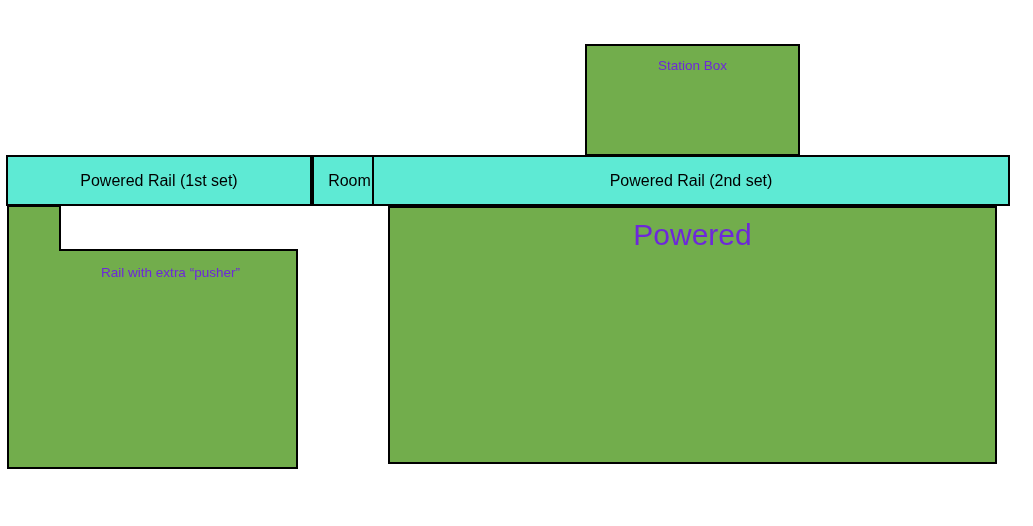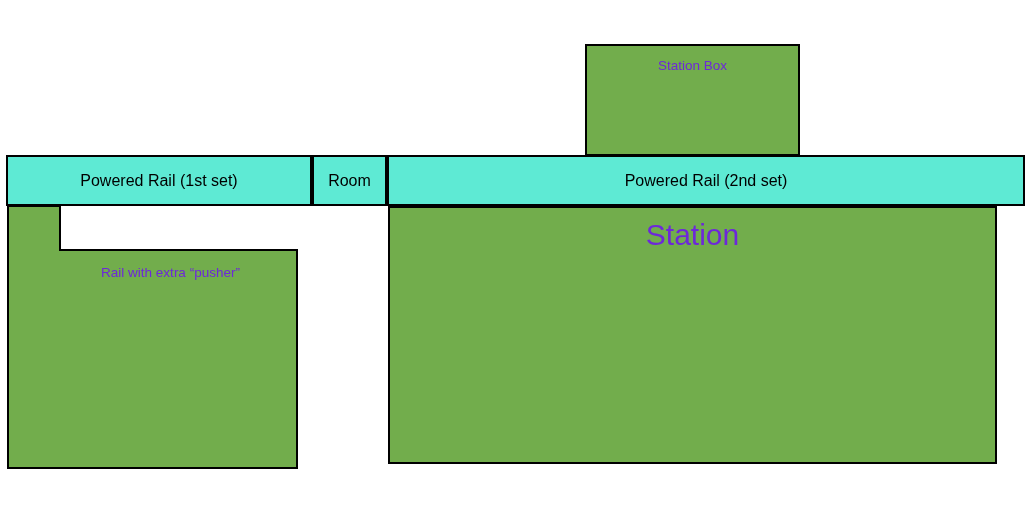--- a/index.html
+++ b/index.html
@@ -67,27 +67,27 @@
   <div class="label label-center" id="station-box-label" style="left: 692.5px; top: 59px;">Station Box</div>
 
   <div class="rail-bar" id="powered-rail-first" style="left: 6px; top: 155px; width: 306px; height: 51px;">
     <span>Powered Rail (1st set)</span>
   </div>
 
   <div class="rail-bar" id="rail-segment" style="left: 312px; top: 155px; width: 75px; height: 51px;">
     <span>Room</span>
   </div>
 
-  <div class="rail-bar" id="powered-rail-second" style="left: 387px; top: 155px; width: 638px; height: 51px;">
+  <div class="rail-bar" id="powered-rail-second" style="left: 372px; top: 155px; width: 638px; height: 51px;">
     <span>Powered Rail (2nd set)</span>
   </div>
 
   <div class="lshape-wrap" id="pusher-room-wrap" style="left: 6px; top: 204px;">
     <svg id="pusher-room-svg" xmlns="http://www.w3.org/2000/svg" width="293" height="266">
       <polygon id="pusher-room-poly" fill="#72ad4c" stroke="#000000" stroke-width="2" stroke-linejoin="miter" points="2,2 54,2 54,46 291,46 291,264 2,264"></polygon>
     </svg>
   </div>
   <div class="label label-center" id="pusher-room-label" style="left: 170.5px; top: 266px;">Rail with extra “pusher”</div>
 
   <div class="shape" id="platform" style="left: 388px; top: 206px; width: 609px; height: 258px;"></div>
-  <div class="label label-center label-big" id="platform-label" style="left: 692.5px; top: 220px;">Station</div>
+  <div class="label label-center label-big" id="platform-label" style="left: 692.5px; top: 220px;">Powered</div>
 
 </div>
 
 </body></html>

